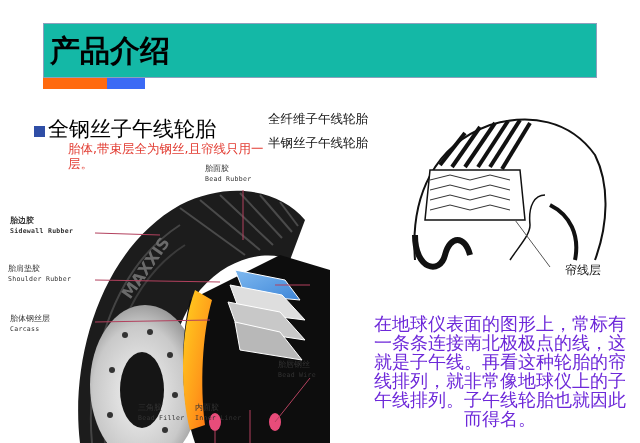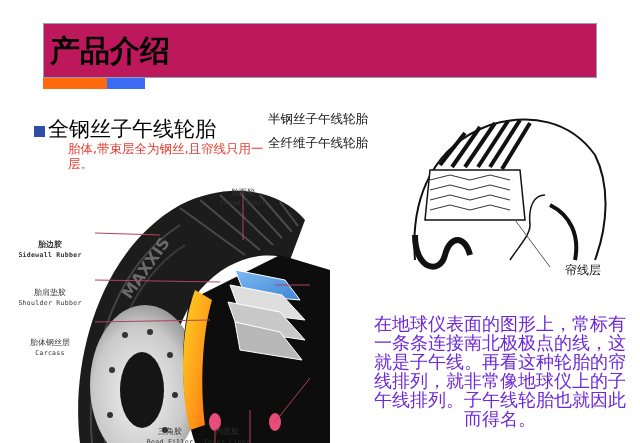--- a/index.html
+++ b/index.html
@@ -1,33 +1,33 @@
 <!DOCTYPE html>
 <html><head>
 <meta charset="utf-8">
 <style>
   * { box-sizing: border-box; margin: 0; padding: 0; }
   html, body { width: 640px; height: 443px; background: #ffffff; overflow: hidden; }
   body { position: relative; font-family: "DejaVu Sans", "Liberation Sans", sans-serif; color: #000; }
 
   .title-box { position: absolute; left: 43px; top: 23px; width: 554px; height: 55px;
-    border: 1px solid #8da0bd; background: #be185d; }
+    border: 1px solid #8da0bd; background: #14b8a6; }
   .title { position: absolute; left: 6px; top: 9px; font-size: 30px; font-weight: bold; letter-spacing: 0px; line-height: 36px; }
   .bar-orange { position: absolute; left: 43px; top: 78px; width: 64px; height: 11px; background: #ff6a0f; }
   .bar-blue { position: absolute; left: 107px; top: 78px; width: 38px; height: 11px; background: #3b6af5; }
 
   .heading { position: absolute; left: 34px; top: 116px; display: flex; align-items: center; }
   .bullet-sq { width: 11px; height: 11px; background: #2f4ea6; margin-right: 3px; margin-top: 4px; }
   .heading-text { font-size: 21px; line-height: 26px; color: #000; }
   .desc { position: absolute; left: 68px; top: 141px; width: 200px; font-size: 12.5px; line-height: 15px; color: #e23b31; }
 
   .type-list { position: absolute; left: 268px; top: 107px; font-family: "DejaVu Serif", serif; font-size: 12.5px; line-height: 24px; color: #111; }
 
   .tire-main { position: absolute; left: 30px; top: 160px; width: 300px; height: 283px; }
-  .lbl { position: absolute; text-align: center; font-size: 8px; line-height: 10px; color: #333; margin-top: 24px; }
+  .lbl { position: absolute; text-align: left; font-size: 8px; line-height: 10px; color: #333; }
   .lbl .en { font-family: "DejaVu Sans Mono", monospace; font-size: 6.5px; letter-spacing: 0.3px; }
 
   .tire-sketch { position: absolute; left: 410px; top: 95px; width: 200px; height: 200px; }
   .sketch-label { position: absolute; left: 565px; top: 262px; font-family: Liberation Sans, sans-serif; font-size: 12px; color: #111; }
 
   .explain { position: absolute; left: 366px; top: 314px; width: 268px; font-size: 18px; line-height: 19px; color: #6d28d9; letter-spacing: 0px; text-align: center; }
 </style>
 </head>
 <body>
 
@@ -37,22 +37,22 @@
 <div class="bar-orange"></div>
 <div class="bar-blue"></div>
 
 <div class="heading">
   <span class="bullet-sq"></span>
   <span class="heading-text">全钢丝子午线轮胎</span>
 </div>
 <div class="desc">胎体,带束层全为钢丝,且帘线只用一层。</div>
 
 <div class="type-list">
+  <div>全纤维子午线轮胎</div>
   <div>半钢丝子午线轮胎</div>
-  <div>全纤维子午线轮胎</div>
 </div>
 
 <div class="tire-main">
   <svg width="300" height="283" viewBox="0 0 300 283">
     <defs>
       <radialGradient id="rimG" cx="45%" cy="55%" r="60%">
         <stop offset="0%" stop-color="#f4f4f4"></stop>
         <stop offset="70%" stop-color="#c9c9c9"></stop>
         <stop offset="100%" stop-color="#8e8e8e"></stop>
       </radialGradient>
@@ -111,33 +111,37 @@
       <line x1="65" y1="162" x2="180" y2="160"></line>
       <line x1="245" y1="125" x2="280" y2="125"></line>
       <line x1="245" y1="262" x2="280" y2="218"></line>
       <line x1="185" y1="270" x2="185" y2="283"></line>
       <line x1="220" y1="250" x2="220" y2="283"></line>
     </g>
   </svg>
 
   <div class="lbl" style="left:175px; top:4px; width:76px;">
     <div>胎面胶</div>
-    <div class="en">Tread Inner</div>
+    <div class="en">Bead Rubber</div>
   </div>
   <div class="lbl" style="left:-20px; top:56px; width:80px;font-weight:bold;">
     <div>胎边胶</div>
     <div class="en">Sidewall Rubber</div>
   </div>
   <div class="lbl" style="left:-22px; top:104px; width:84px;">
     <div>胎肩垫胶</div>
     <div class="en">Shoulder Rubber</div>
   </div>
   <div class="lbl" style="left:-20px; top:154px; width:80px;">
     <div>胎体钢丝层</div>
     <div class="en">Carcass</div>
+  </div>
+  <div class="lbl" style="left:248px; top:200px; width:60px;">
+    <div>胎唇钢丝</div>
+    <div class="en">Bead Wire</div>
   </div>
   <div class="lbl" style="left:108px; top:243px; width:64px;">
     <div>三角胶</div>
     <div class="en">Bead Filler</div>
   </div>
   <div class="lbl" style="left:165px; top:243px; width:64px;">
     <div>内面胶</div>
     <div class="en">Inner Liner</div>
   </div>
 </div>

